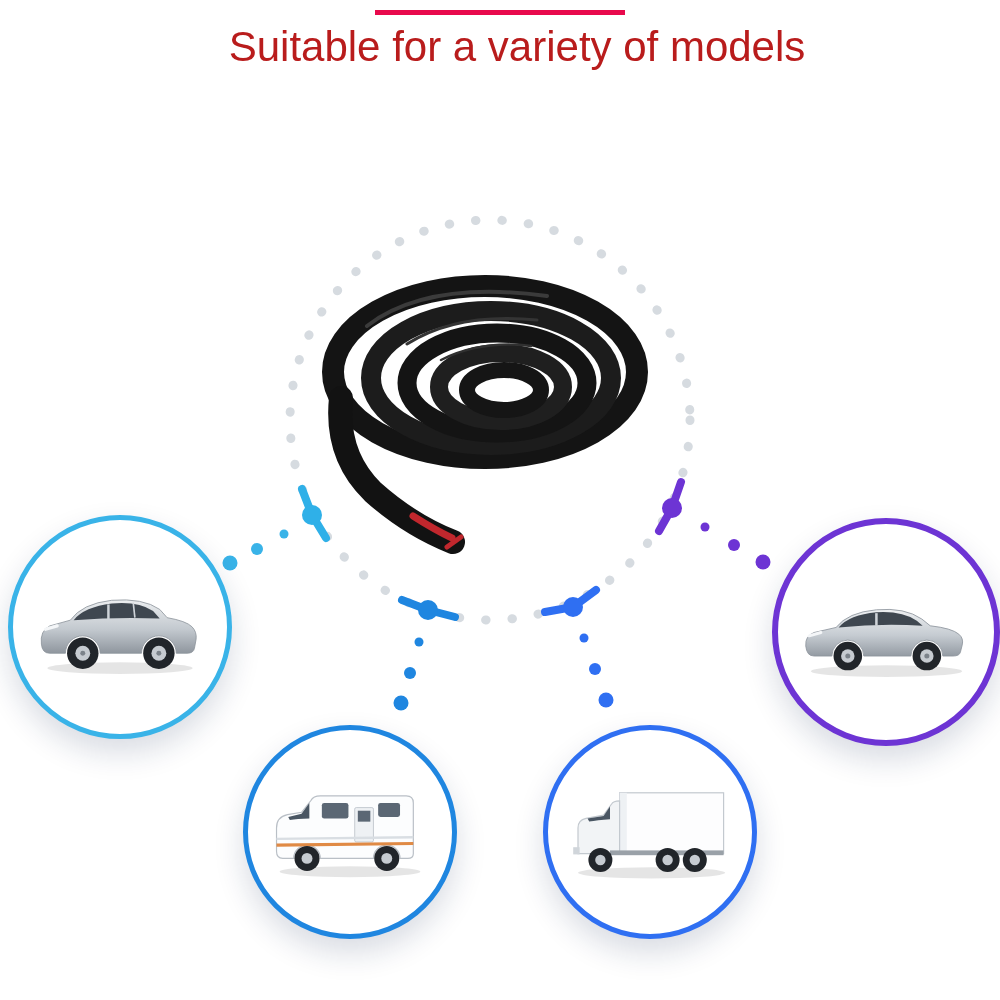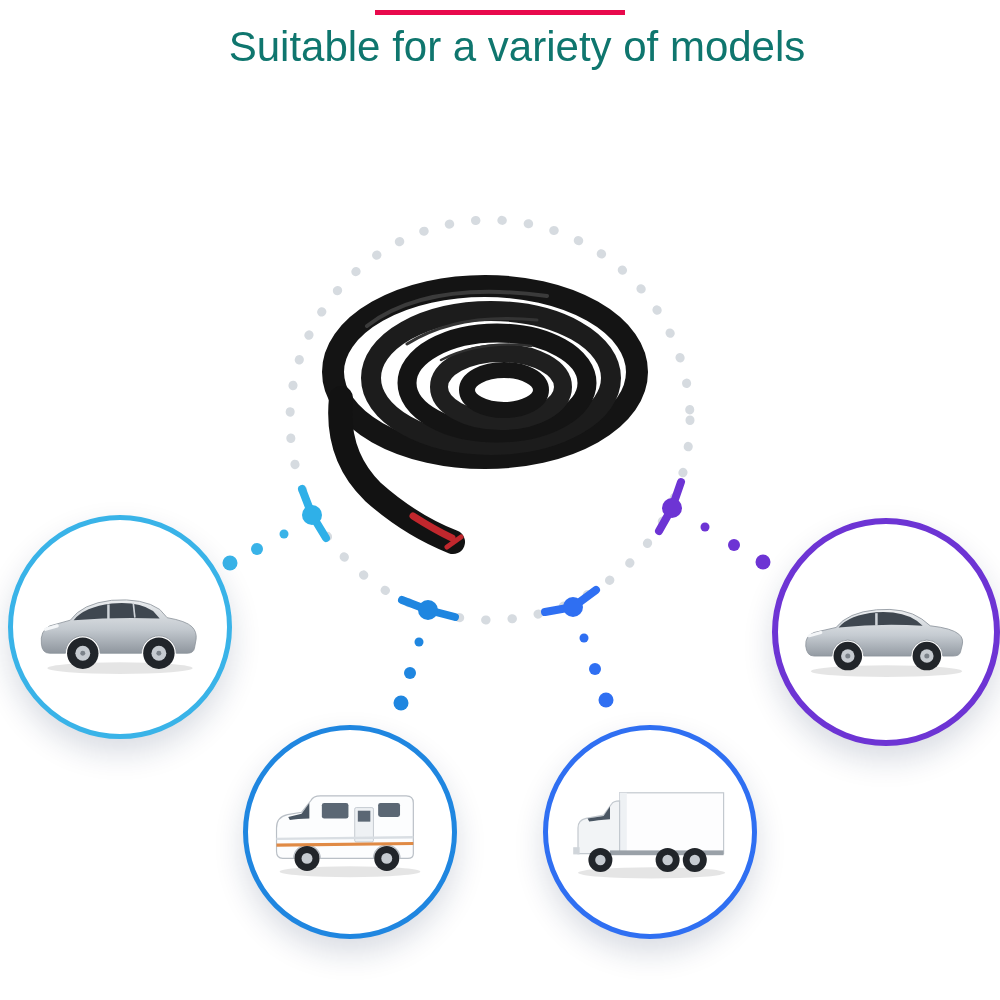--- a/index.html
+++ b/index.html
@@ -3,21 +3,21 @@
 <meta charset="utf-8">
 <style>
   html,body{margin:0;padding:0;background:#ffffff;}
   body{width:1000px;height:1000px;font-family:"Liberation Sans",sans-serif;position:relative;overflow:hidden;}
   .page{position:relative;width:1000px;height:1000px;background:#fff;}
 
   
   .header{position:absolute;top:4px;left:0;width:100%;text-align:center;}
   .title{margin:0;font-size:60px;font-weight:800;letter-spacing:0px;color:#0a0a0a;line-height:1.05;}
   .title-underline{width:250px;height:5px;background:#e8094c;margin:6px auto 10px auto;}
-  .subtitle{font-size:42px;font-weight:400;color:#0f766e;line-height:1.05;padding-left:34px;}
+  .subtitle{font-size:42px;font-weight:400;color:#b91c1c;line-height:1.05;padding-left:34px;}
 
   
   .diagram-svg{position:absolute;left:0;top:0;width:1000px;height:1000px;}
   .product-svg{position:absolute;left:295px;top:250px;width:390px;height:320px;}
 
   
   .vehicle-circle{position:absolute;background:#fff;border-radius:50%;display:flex;align-items:center;justify-content:center;box-shadow:0 14px 30px rgba(20,40,80,0.16);}
   #c-suv{left:8px;top:515px;width:214px;height:214px;border:5px solid #39b3e8;}
   #c-rv{left:243px;top:725px;width:204px;height:204px;border:5px solid #1f86e0;}
   #c-truck{left:543px;top:725px;width:204px;height:204px;border:5px solid #2f6ff2;}

